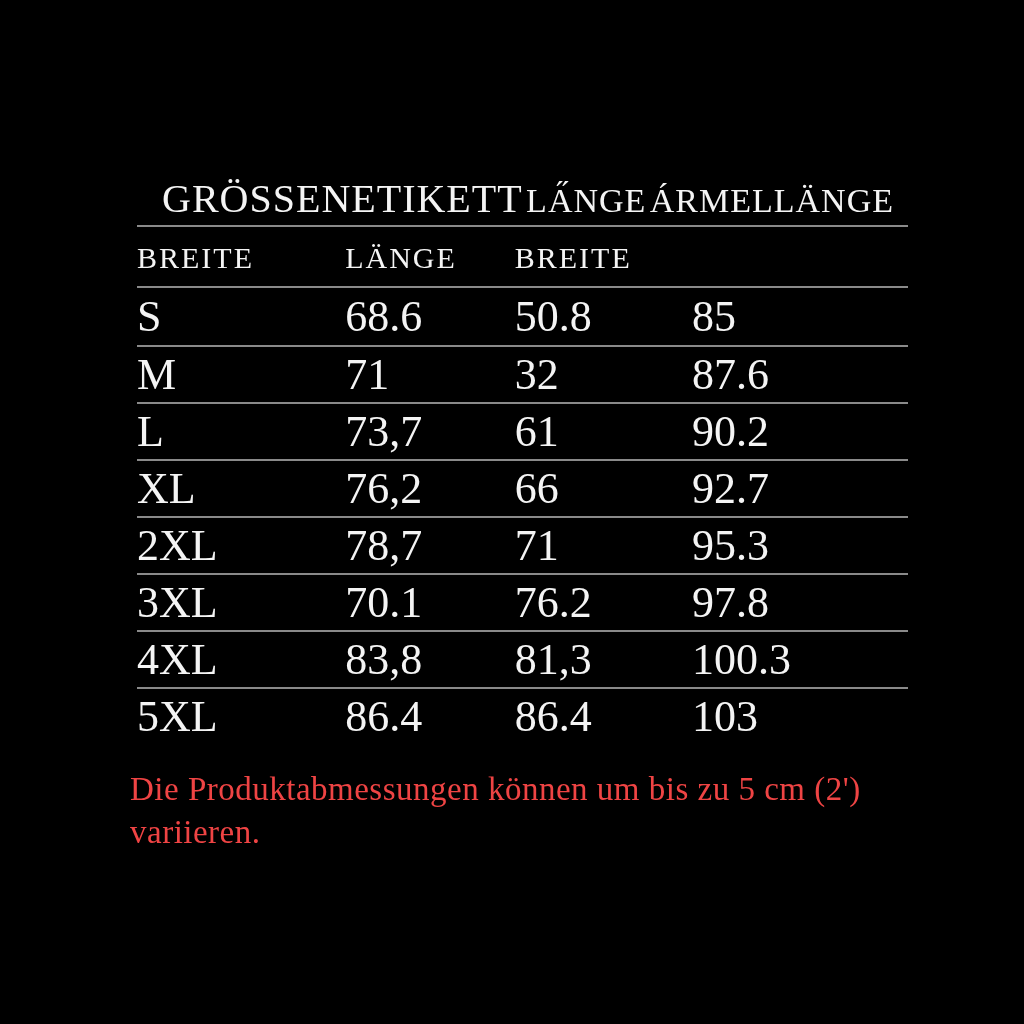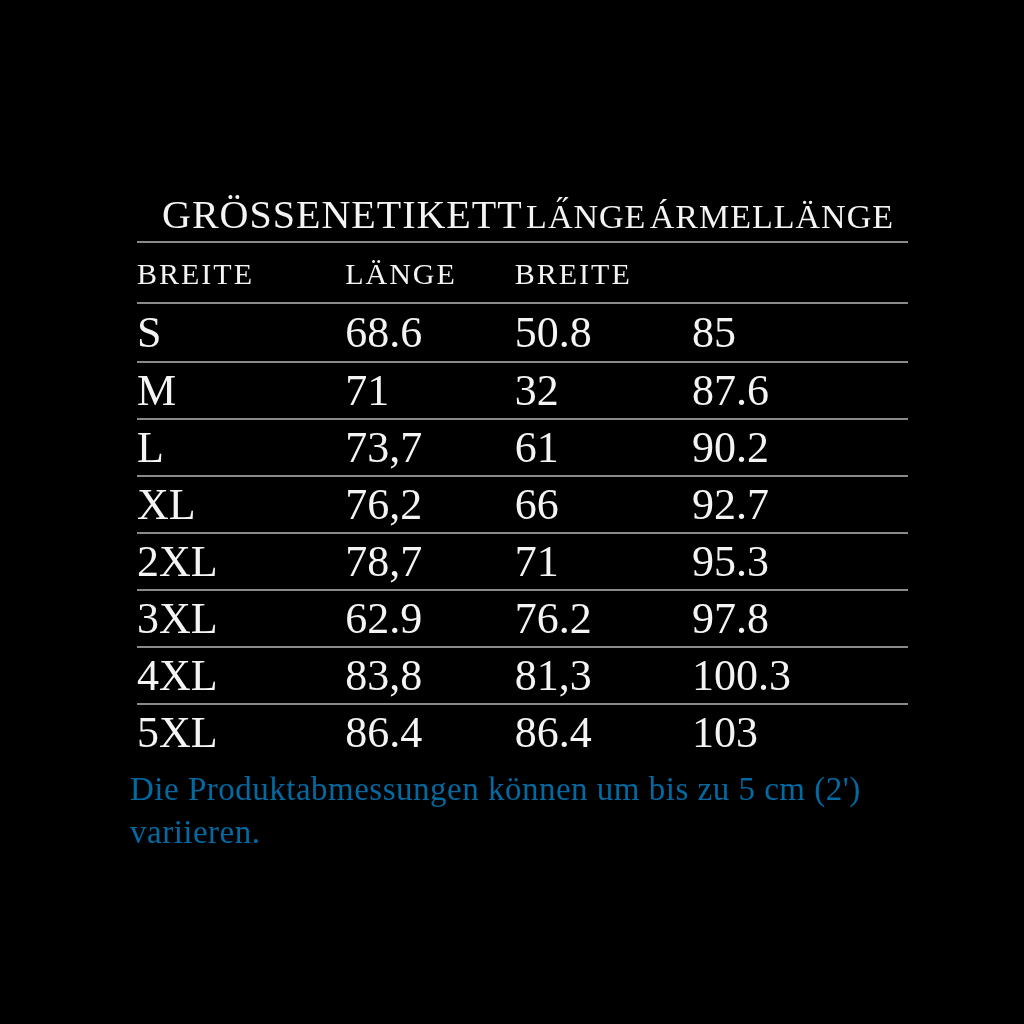--- a/index.html
+++ b/index.html
@@ -11,21 +11,20 @@
     background: #000000;
     color: #f4f4f4;
     font-family: "Liberation Serif", "DejaVu Serif", serif;
     overflow: hidden;
   }
   .size-table {
     position: absolute;
     left: 137px;
     top: 170px;
     width: 771px;
-    margin-top: 16px;
   }
   .title-row {
     display: flex;
     justify-content: space-between;
     align-items: baseline;
     height: 57px;
     line-height: 57px;
     padding: 0 14px 0 25px;
     border-bottom: 2px solid #8a8a8a;
     white-space: nowrap;
@@ -60,21 +59,21 @@
   .data-row + .data-row {
     border-top: 2px solid #8a8a8a;
   }
   .note {
     position: absolute;
     left: 130px;
     top: 768px;
     width: 780px;
     font-size: 33px;
     line-height: 43px;
-    color: #0369a1;
+    color: #ef4444;
     letter-spacing: 0.5px;
   }
 </style>
 </head>
 <body>
 
 <div class="canvas">
 
   <div class="size-table">
 
@@ -120,21 +119,21 @@
 
     <div class="grid-row data-row">
       <span>2XL</span>
       <span>78,7</span>
       <span>71</span>
       <span>95.3</span>
     </div>
 
     <div class="grid-row data-row">
       <span>3XL</span>
-      <span>62.9</span>
+      <span>70.1</span>
       <span>76.2</span>
       <span>97.8</span>
     </div>
 
     <div class="grid-row data-row">
       <span>4XL</span>
       <span>83,8</span>
       <span>81,3</span>
       <span>100.3</span>
     </div>

